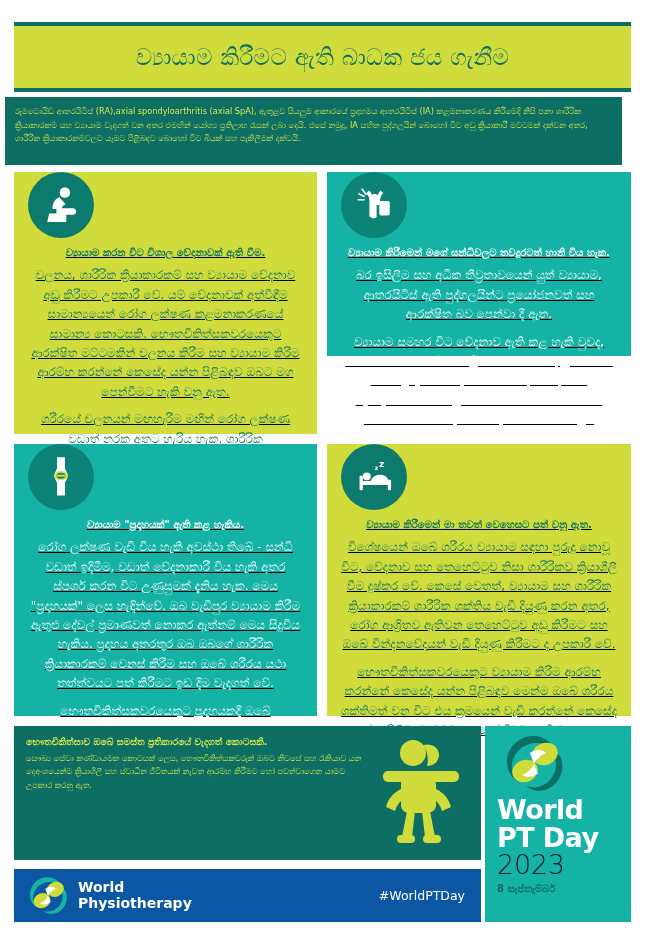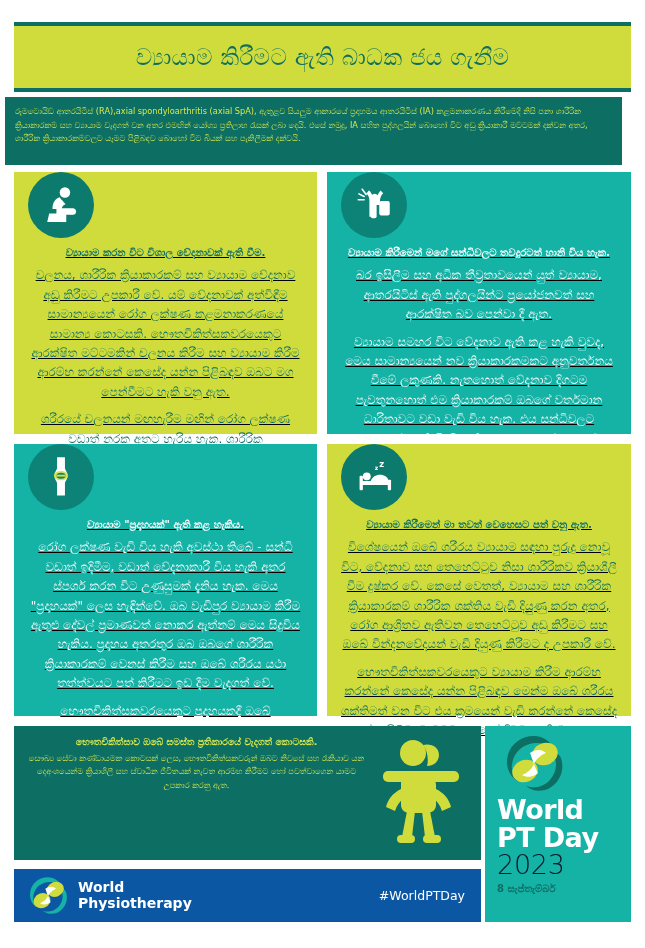--- a/index.html
+++ b/index.html
@@ -66,21 +66,21 @@
     position: absolute;
     padding: 0 14px 10px 14px;
     display: flex;
     flex-direction: column;
     text-decoration: underline;
   }
   .card-lime { background: #cfdc3c; }
   .card-teal { background: #15b2a6; }
 
   #card-pain      { left: 14px;  top: 172px; width: 303px; height: 262px; }
-  #card-damage    { left: 327px; top: 172px; width: 304px; height: 262px; }
+  #card-damage    { left: 327px; top: 172px; width: 304px; height: 184px; }
   #card-flare     { left: 14px;  top: 444px; width: 303px; height: 272px; }
   #card-fatigue   { left: 327px; top: 444px; width: 304px; height: 272px; }
 
   .icon-circle {
     width: 66px;
     height: 66px;
     border-radius: 50%;
     background: #0d7a6e;
     display: flex;
     align-items: center;
@@ -113,21 +113,20 @@
   #bottom-panel {
     position: absolute;
     left: 14px;
     top: 726px;
     width: 467px;
     height: 134px;
     background: #0d6e63;
     padding: 9px 12px;
     display: flex;
     gap: 6px;
-    text-align: center;
   }
   .bp-text-col { flex: 1 1 auto; }
   .bp-heading {
     color: #d9e84a;
     font-size: 9.4px;
     font-weight: bold;
     line-height: 1.4;
     margin-bottom: 4px;
   }
   .bp-para {

